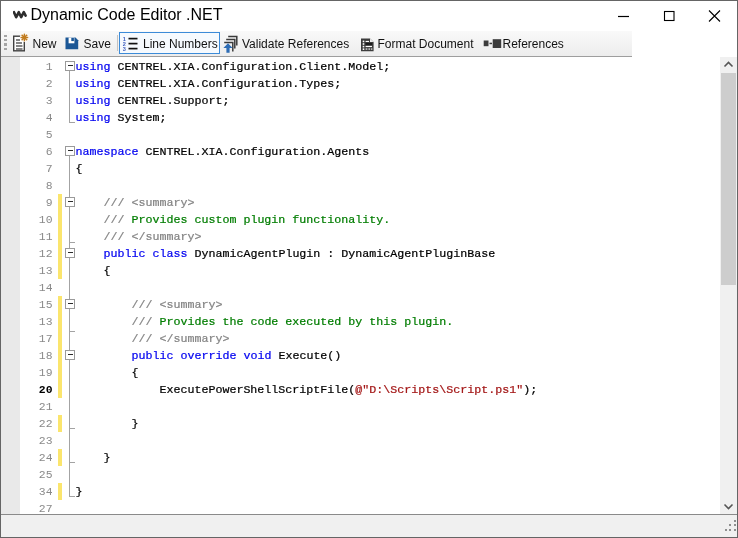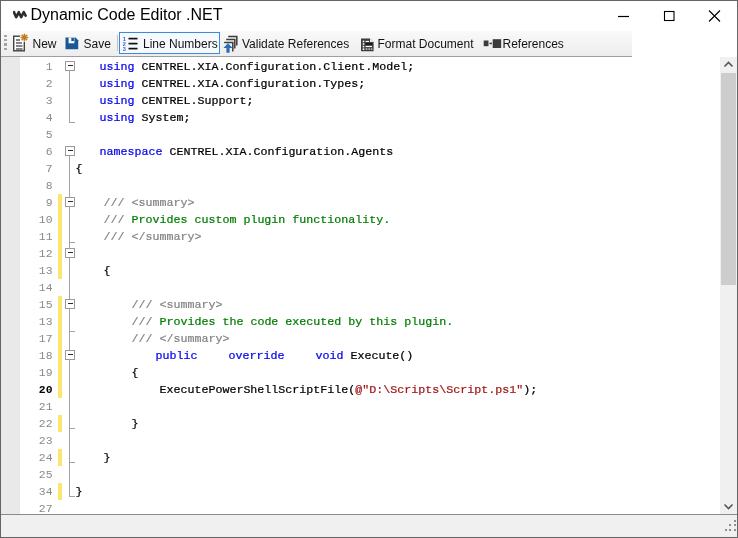--- a/index.html
+++ b/index.html
@@ -16,21 +16,21 @@
 #lnbtn { position:absolute; left:117.5px; top:0.5px; width:101px; height:22.5px;
   border:1px solid #3c8bd8; background:#f6fafe; }
 
 #ed { position:absolute; left:0; top:56px; width:719px; height:457px; background:#fff; }
 #gut { position:absolute; left:0; top:0; width:18.5px; height:458px; background:#e9e9e9; }
 .num { position:absolute; left:0; width:51.5px; height:17px; line-height:17px; text-align:right;
   font-family:"Liberation Mono",monospace; font-size:11.4px; color:#8a8a8a; }
 .num.cur { color:#000; font-weight:bold;padding-left:32px; }
 .cl { position:absolute; left:74.5px; height:17px; line-height:17.4px; white-space:pre;
   font-family:"Liberation Mono",monospace; font-size:11.67px; color:#000; -webkit-text-stroke:0.22px currentColor; }
-.cl .k { color:#0000f0;padding-left:24px; }
+.cl .k { color:#0000f0; }
 .cl .g { color:#848484; }
 .cl .c { color:#007d00; }
 .cl .s { color:#a31515; }
 .ybar { position:absolute; left:56.5px; width:4.5px; background:#fbe56d; }
 .outline { position:absolute; left:59px; top:0; }
 
 #sb { position:absolute; left:719px; top:56px; width:17px; height:457px; background:#f0f0f0; }
 #sbthumb { position:absolute; left:1px; top:16px; width:15px; height:212px; background:#cdcdcd; }
 
 #status { position:absolute; left:0; top:513px; width:736px; height:23px; background:#f0f0f0;
@@ -173,20 +173,21 @@
 <div class="num" style="top:103.5px">7</div>
 <div class="cl" style="top:103.5px">{</div>
 <div class="num" style="top:120.5px">8</div>
 <div class="num" style="top:137.5px">9</div>
 <div class="cl" style="top:137.5px">    <span class="g">/// &lt;summary&gt;</span></div>
 <div class="num" style="top:154.5px">10</div>
 <div class="cl" style="top:154.5px">    <span class="g">/// </span><span class="c">Provides custom plugin functionality.</span></div>
 <div class="num" style="top:171.5px">11</div>
 <div class="cl" style="top:171.5px">    <span class="g">/// &lt;/summary&gt;</span></div>
 <div class="num" style="top:188.5px">12</div>
+<div class="cl" style="top:188.5px">    <span class="k">public</span> <span class="k">class</span> DynamicAgentPlugin : DynamicAgentPluginBase</div>
 <div class="num" style="top:205.5px">13</div>
 <div class="cl" style="top:205.5px">    {</div>
 <div class="num" style="top:222.5px">14</div>
 <div class="num" style="top:239.5px">15</div>
 <div class="cl" style="top:239.5px">        <span class="g">/// &lt;summary&gt;</span></div>
 <div class="num" style="top:256.5px">13</div>
 <div class="cl" style="top:256.5px">        <span class="g">/// </span><span class="c">Provides the code executed by this plugin.</span></div>
 <div class="num" style="top:273.5px">17</div>
 <div class="cl" style="top:273.5px">        <span class="g">/// &lt;/summary&gt;</span></div>
 <div class="num" style="top:290.5px">18</div>

